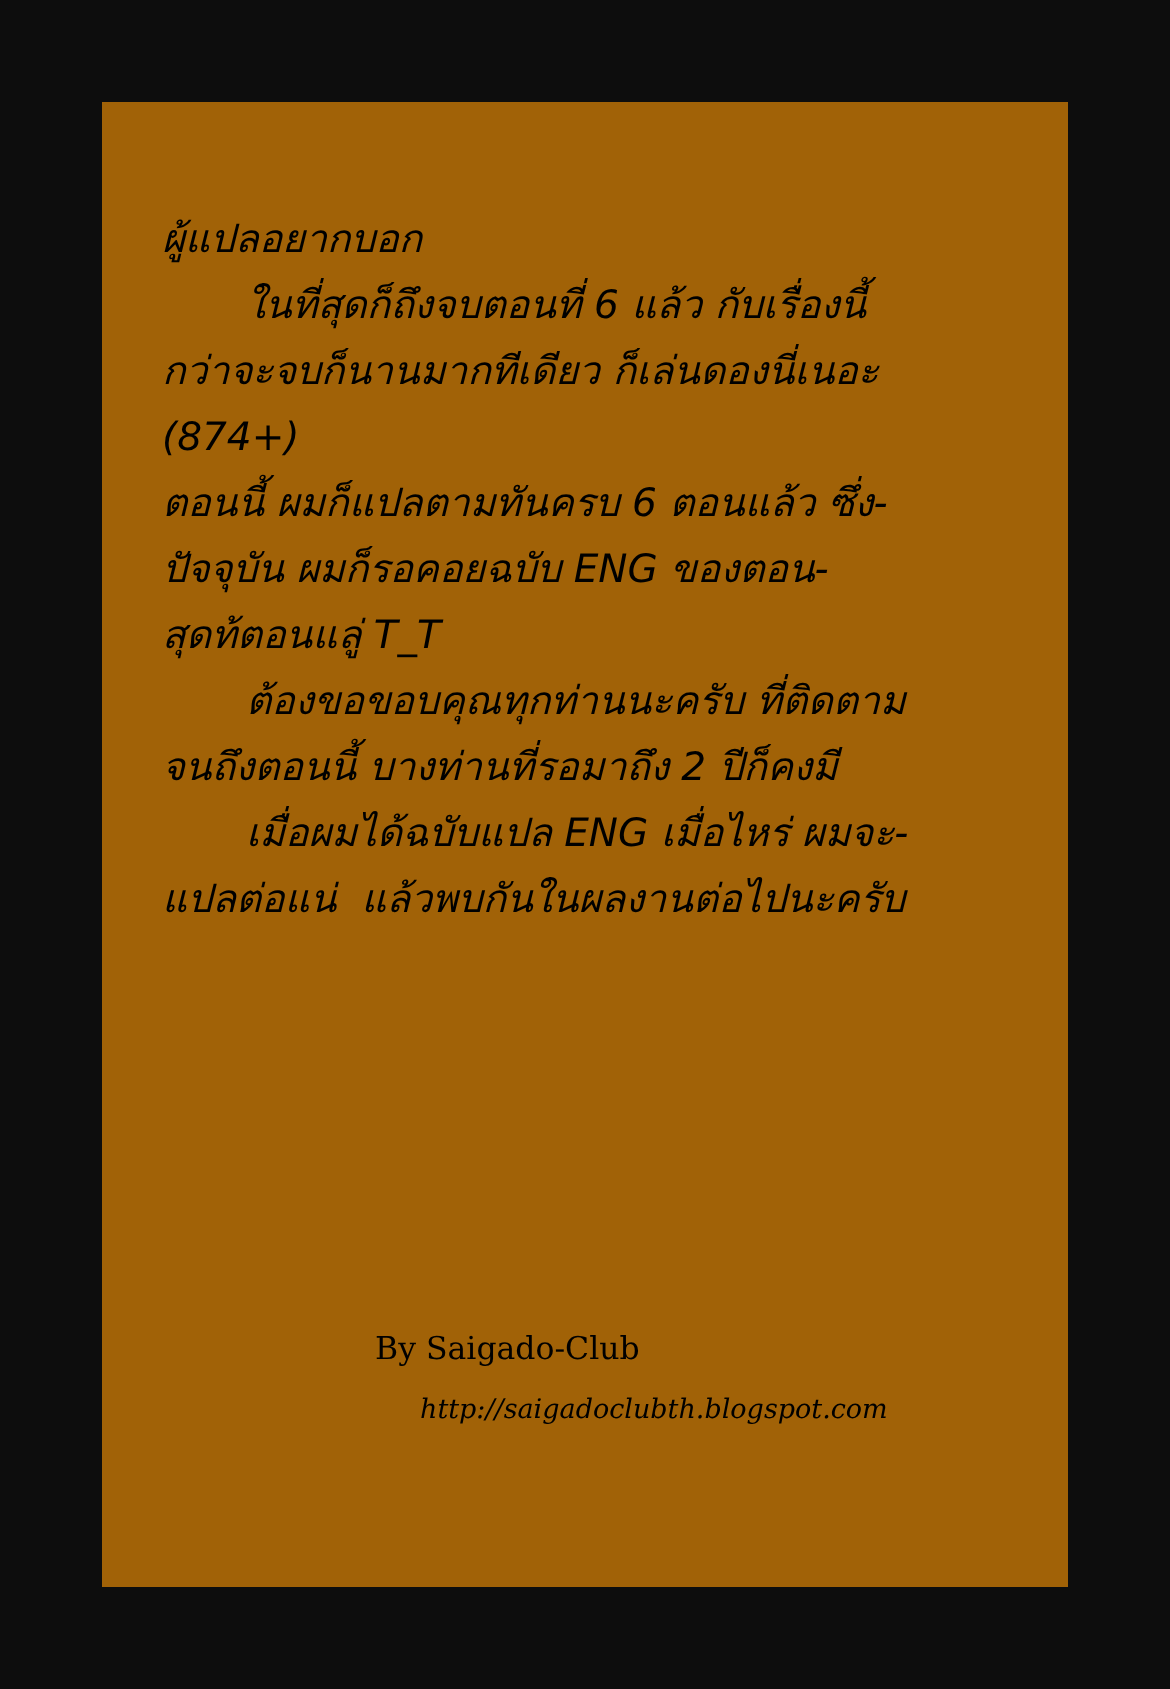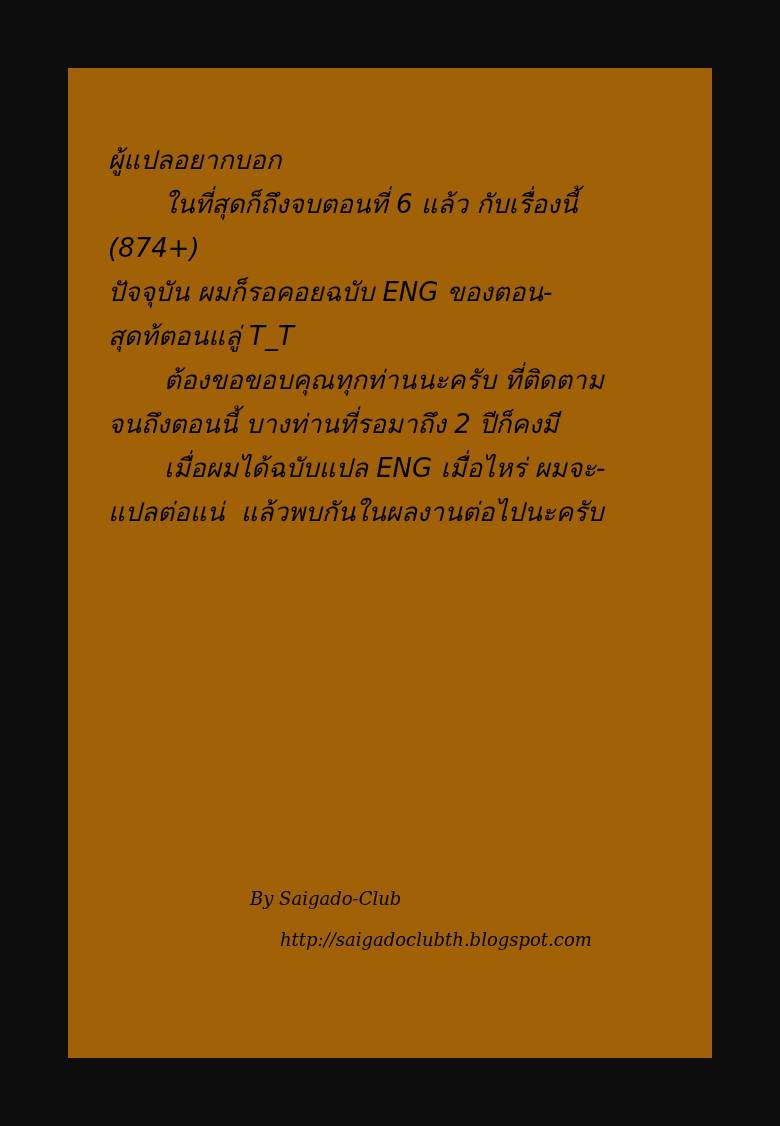--- a/index.html
+++ b/index.html
@@ -40,22 +40,21 @@
     padding-left: 56px;
   }
   .signature-block {
     position: absolute;
     left: 40px;
     top: 810px;
     width: 572px;
   }
   .sign-name {
     font-family: "DejaVu Serif", serif;
-    font-style: italic;
-    font-size: 18px;
+    font-size: 21px;
     line-height: 42px;
     color: #000000;
     padding-left: 142px;
   }
   .sign-url {
     font-family: "DejaVu Serif", serif;
     font-style: italic;
     font-size: 18px;
     line-height: 40px;
     color: #000000;
@@ -65,22 +64,24 @@
 </head>
 <body>
 
 <div class="page-frame">
 
   <div class="note-body">
 
     <div class="note-line">ผู้แปลอยากบอก</div>
 
     <div class="note-line indent">ในที่สุดก็ถึงจบตอนที่ 6 แล้ว กับเรื่องนี้</div>
+    <div class="note-line">กว่าจะจบก็นานมากทีเดียว ก็เล่นดองนี่เนอะ</div>
     <div class="note-line">(874+)</div>
 
+    <div class="note-line">ตอนนี้ ผมก็แปลตามทันครบ 6 ตอนแล้ว ซึ่ง-</div>
     <div class="note-line">ปัจจุบัน ผมก็รอคอยฉบับ ENG ของตอน-</div>
     <div class="note-line">สุดท้ตอนแลู่ T_T</div>
 
     <div class="note-line indent">ต้องขอขอบคุณทุกท่านนะครับ ที่ติดตาม</div>
     <div class="note-line">จนถึงตอนนี้ บางท่านที่รอมาถึง 2 ปีก็คงมี</div>
 
     <div class="note-line indent">เมื่อผมได้ฉบับแปล ENG เมื่อไหร่ ผมจะ-</div>
     <div class="note-line">แปลต่อแน่  แล้วพบกันในผลงานต่อไปนะครับ</div>
 
   </div>

